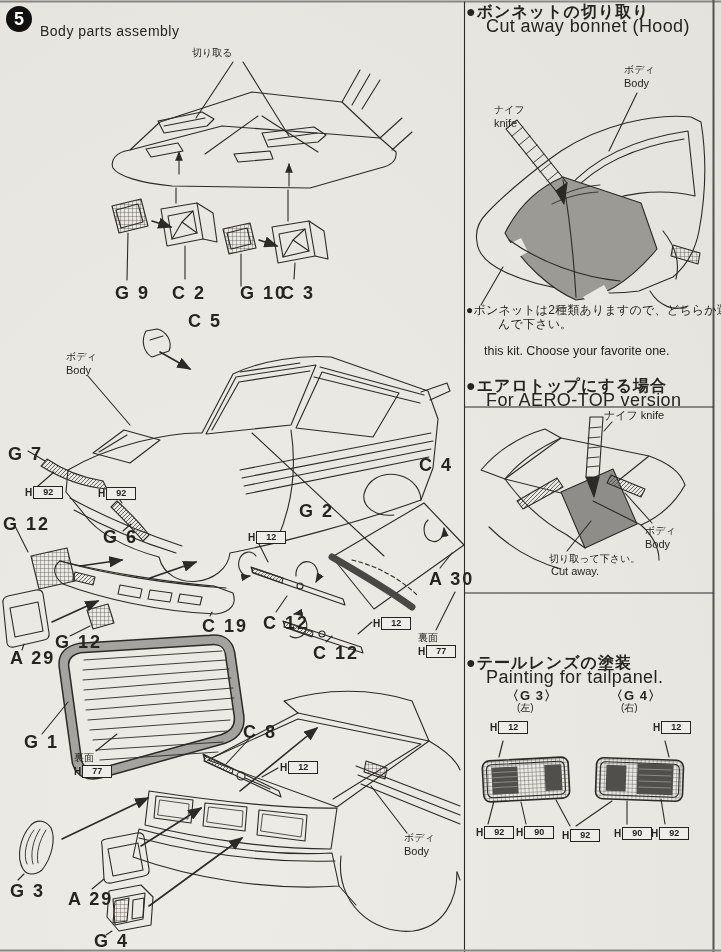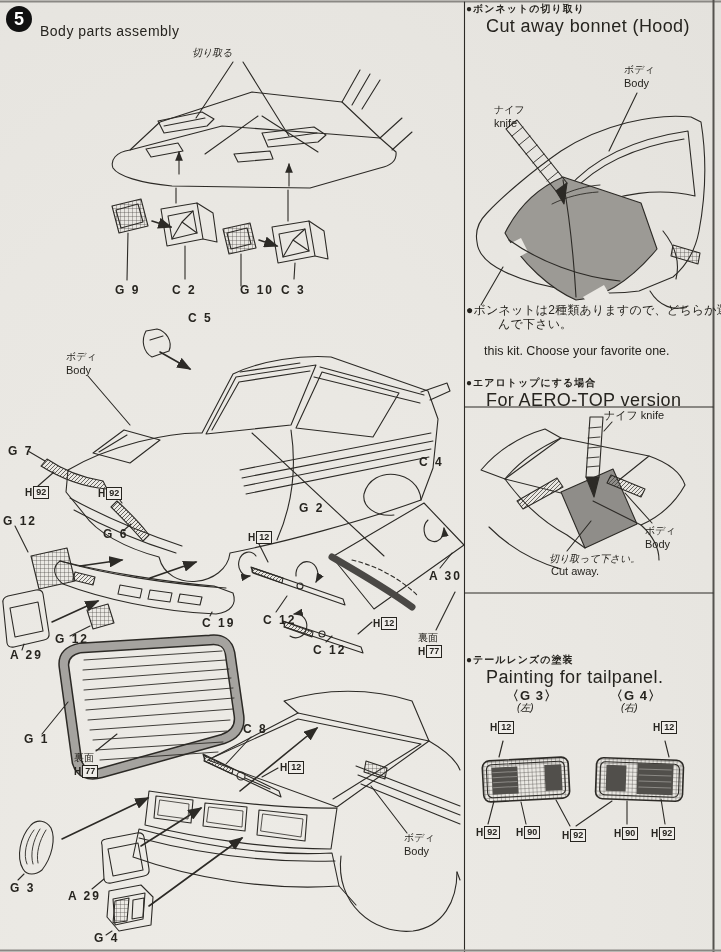--- a/index.html
+++ b/index.html
@@ -1,31 +1,31 @@
 <!DOCTYPE html>
 <html><head>
 <meta charset="utf-8">
 <style>
   html,body{margin:0;padding:0;background:#c8c6c2;}
   .page{position:relative;width:721px;height:952px;overflow:hidden;
         background:radial-gradient(ellipse at 30% 90%, #edebe6 0%, #e9e7e2 55%, #e4e2dd 100%);
         font-family:"Liberation Sans", sans-serif;color:#26241f;}
   .abs{position:absolute;white-space:nowrap;}
-  .part{font-weight:700;font-size:12px;letter-spacing:2px;}
+  .part{font-weight:700;font-size:18px;letter-spacing:2px;}
   .jp{font-size:10px;}
-  .jps{font-size:10px;font-style:italic;}
+  .jps{font-size:10px;}
   .en-s{font-size:11px;}
-  .sec-jp{font-weight:700;font-size:10px;letter-spacing:1px;}
+  .sec-jp{font-weight:700;font-size:16px;letter-spacing:1px;}
   .sec-en{font-size:18px;letter-spacing:.4px;}
   .note{font-size:12px;letter-spacing:.2px;}
   .note-en{font-size:12.5px;}
   .bracket{font-weight:700;font-size:13px;letter-spacing:1px;}
   .hcode{display:flex;align-items:center;gap:1px;font-size:10px;font-weight:700;}
   .hcode .num{display:inline-block;border:1px solid #26241f;background:#efede9;
-              font-size:9px;line-height:11px;padding:0 2px;font-weight:700;}
+              font-size:9px;line-height:11px;padding:0 9px;font-weight:700;}
   .badge{position:absolute;left:6px;top:6px;width:26px;height:26px;border-radius:50%;
          background:#111;color:#fff;display:flex;align-items:center;justify-content:center;
          font-size:18px;font-weight:800;}
   .title-jp{position:absolute;left:40px;top:4px;font-size:15px;font-weight:700;letter-spacing:1px;}
   .title-en{position:absolute;left:40px;top:23px;font-size:14px;letter-spacing:.5px;}
   svg.art{position:absolute;left:0;top:0;}
 </style>
 </head>
 <body>
 

